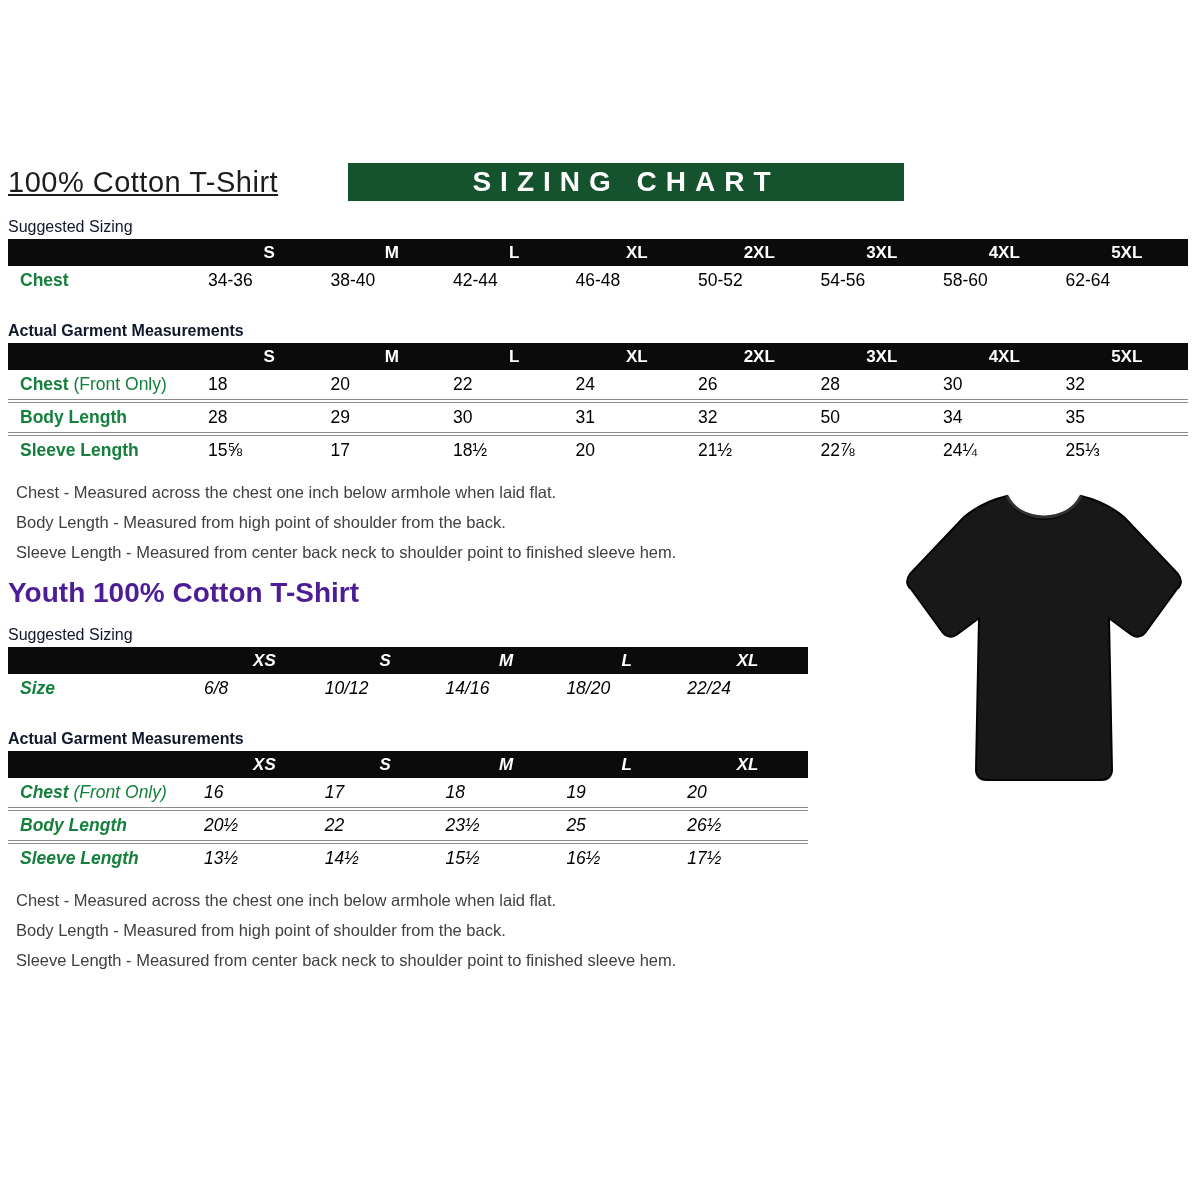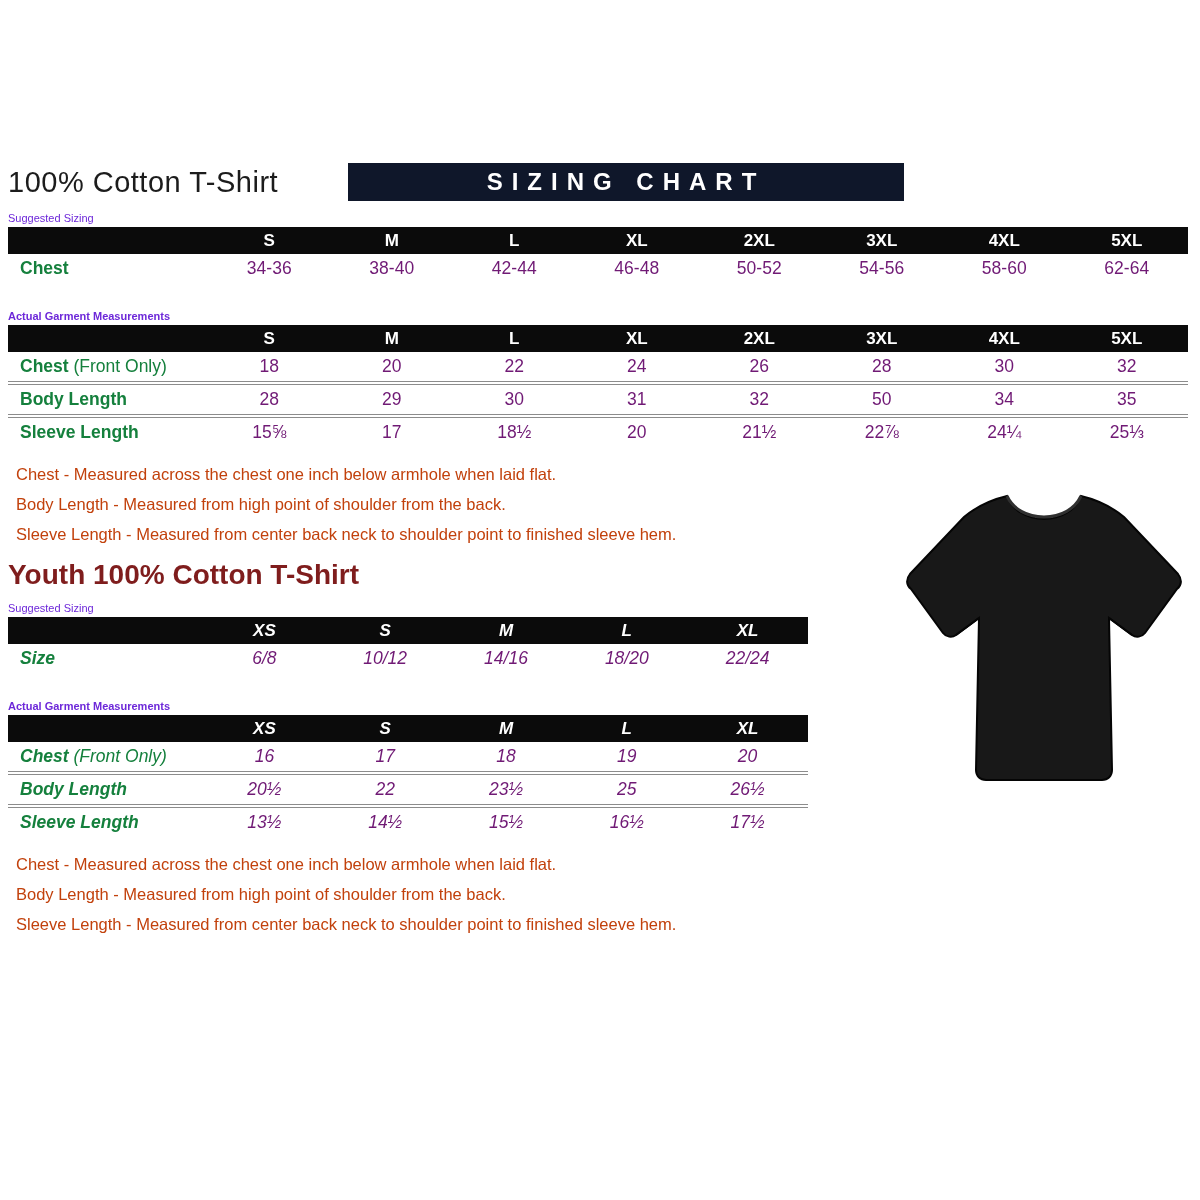--- a/index.html
+++ b/index.html
@@ -15,54 +15,55 @@
 
   
   .header-row{display:flex;align-items:flex-start;}
   .main-title{
     font-size:29px;
     font-weight:400;
     width:340px;
     letter-spacing:0.5px;
     padding-top:3px;
     color:#1c1c1c;
+    text-decoration:underline;
   }
   .banner{
     width:556px;height:38px;
-    background:#0f172a;color:#ffffff;
+    background:#14532d;color:#ffffff;
     display:flex;align-items:center;justify-content:center;
-    font-weight:bold;font-size:24px;letter-spacing:9px;
-  }
-
-  .small-label{font-size:11px;color:#6d28d9;margin:11px 0 3px 0;}
+    font-weight:bold;font-size:28px;letter-spacing:9px;
+  }
+
+  .small-label{font-size:16px;color:#0f172a;margin:17px 0 3px 0;}
 
   table{border-collapse:collapse;table-layout:fixed;}
   .t-adult{width:1180px;}
   .t-youth{width:800px;font-style:italic;}
   thead th{
     background:#0b0b0b;color:#ffffff;
     font-size:17px;font-weight:bold;
     height:27px;text-align:center;padding:0;
   }
   .t-adult thead th:first-child{width:200px;}
   .t-youth thead th:first-child{width:196px;}
   tbody th{
     text-align:left;font-size:17.5px;font-weight:bold;
     padding:4px 0 4px 12px;color:#15803d;white-space:nowrap;
   }
   tbody th span{font-weight:normal;}
-  tbody td{text-align:center;font-size:17.5px;padding:0 0;color:#701a75;}
+  tbody td{text-align:left;font-size:17.5px;padding:0 0;color:#000000;}
   tbody tr:not(:first-child) td,
   tbody tr:not(:first-child) th{border-top:4px double #8c8c8c;}
 
   .gap-agm{margin-top:27px;font-weight:bold;}
   .notes{margin:12px 0 0 8px;}
-  .notes div{font-size:16.5px;line-height:30px;color:#c2410c;}
-
-  .youth-title{font-size:28px;font-weight:bold;margin-top:10px;color:#7f1d1d;}
+  .notes div{font-size:16.5px;line-height:30px;color:#404040;}
+
+  .youth-title{font-size:28px;font-weight:bold;margin-top:10px;color:#4c1d95;}
 
   .tshirt-wrap{position:absolute;left:893px;top:474px;width:302px;height:334px;}
 </style>
 </head>
 <body>
 
 <div class="content">
 
   <div class="header-row">
     <div class="main-title">100% Cotton T-Shirt</div>

